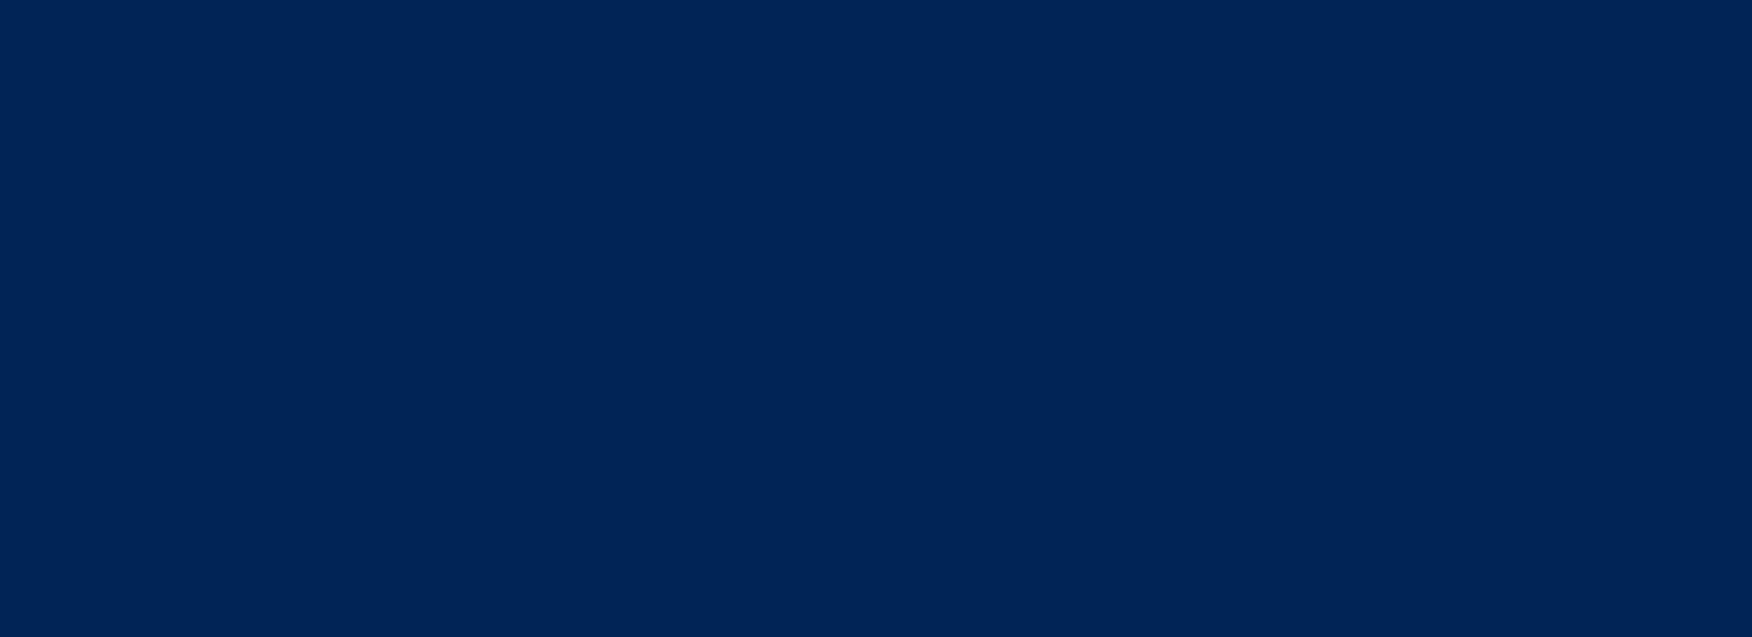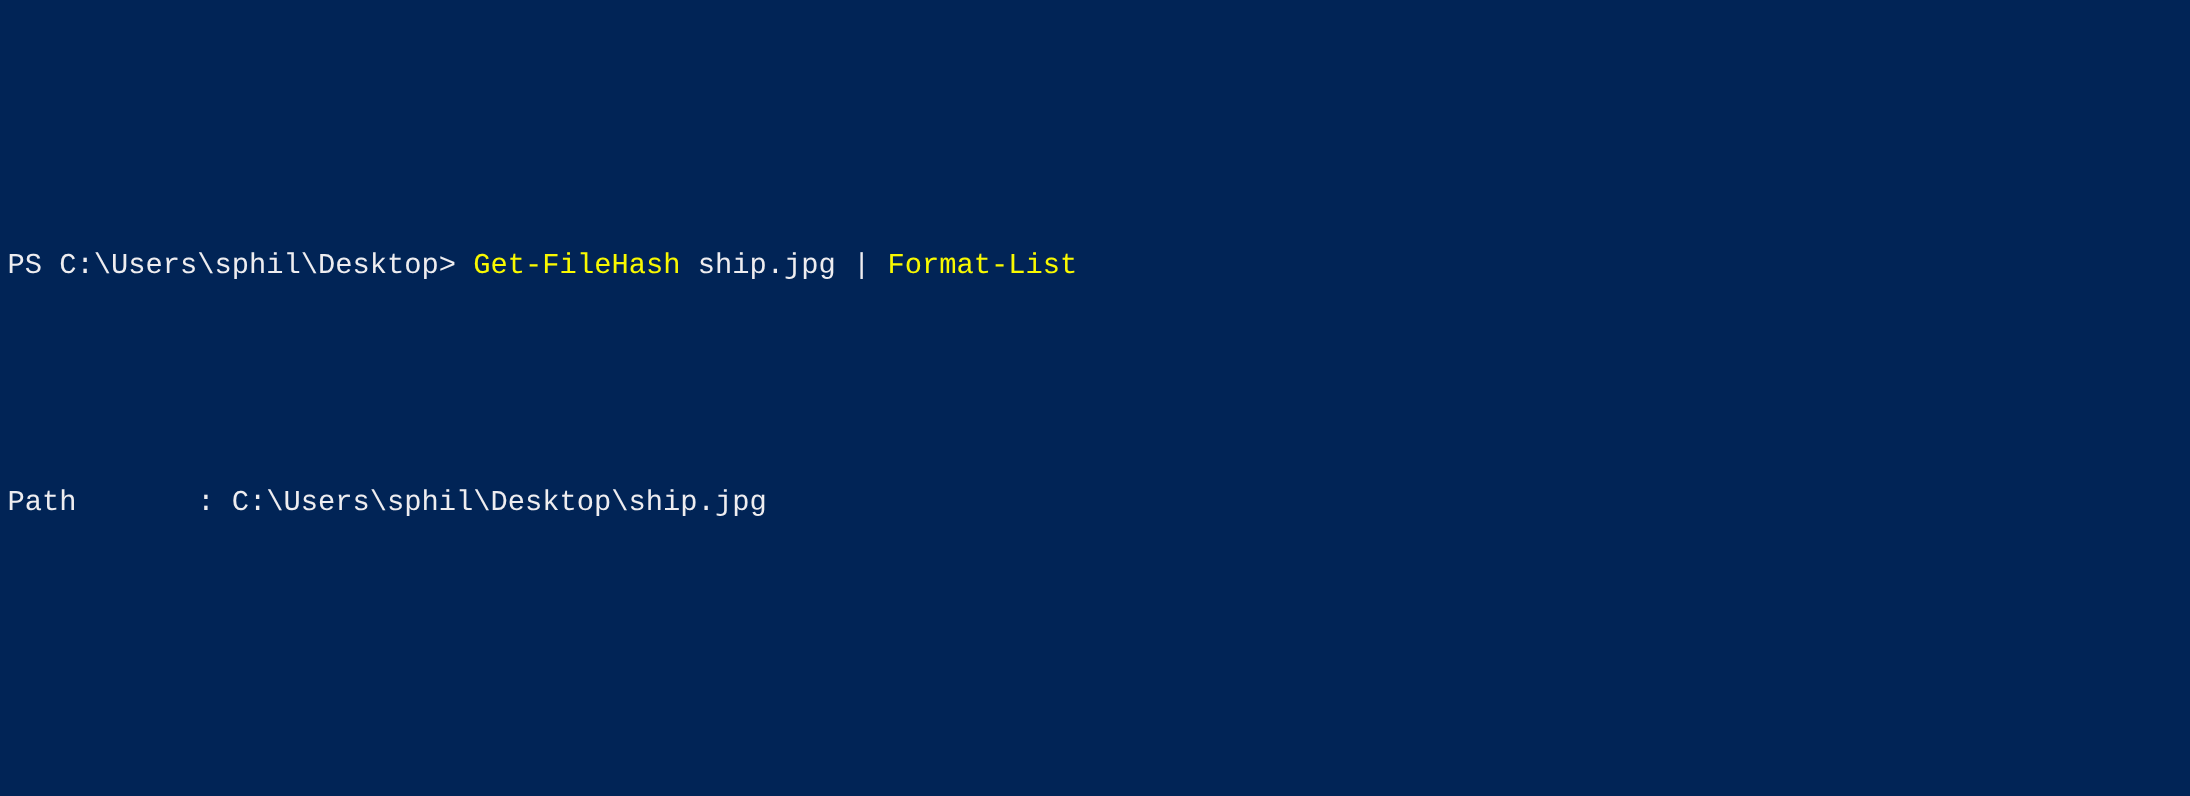--- a/index.html
+++ b/index.html
@@ -25,23 +25,21 @@
   }
   .yellow { color: #f9f900; }
   .blank2 { height: 76px; }
 </style>
 </head>
 <body>
 
 
 
 <div class="terminal">
-<div><span>PS </span><span>C:\Users\sphil\Desktop</span><span>&gt; </span><span class="yellow">Get-FileHash</span><span> ship.jpg </span><span>|</span><span> </span><span class="yellow">Format-List</span></div>
 <div class="blank2"></div>
-<div><span>Path       : </span><span>C:\Users\sphil\Desktop\ship.jpg</span></div>
 <div class="blank2"></div>
 
 
 
 
 
 
 </div>
 
 

